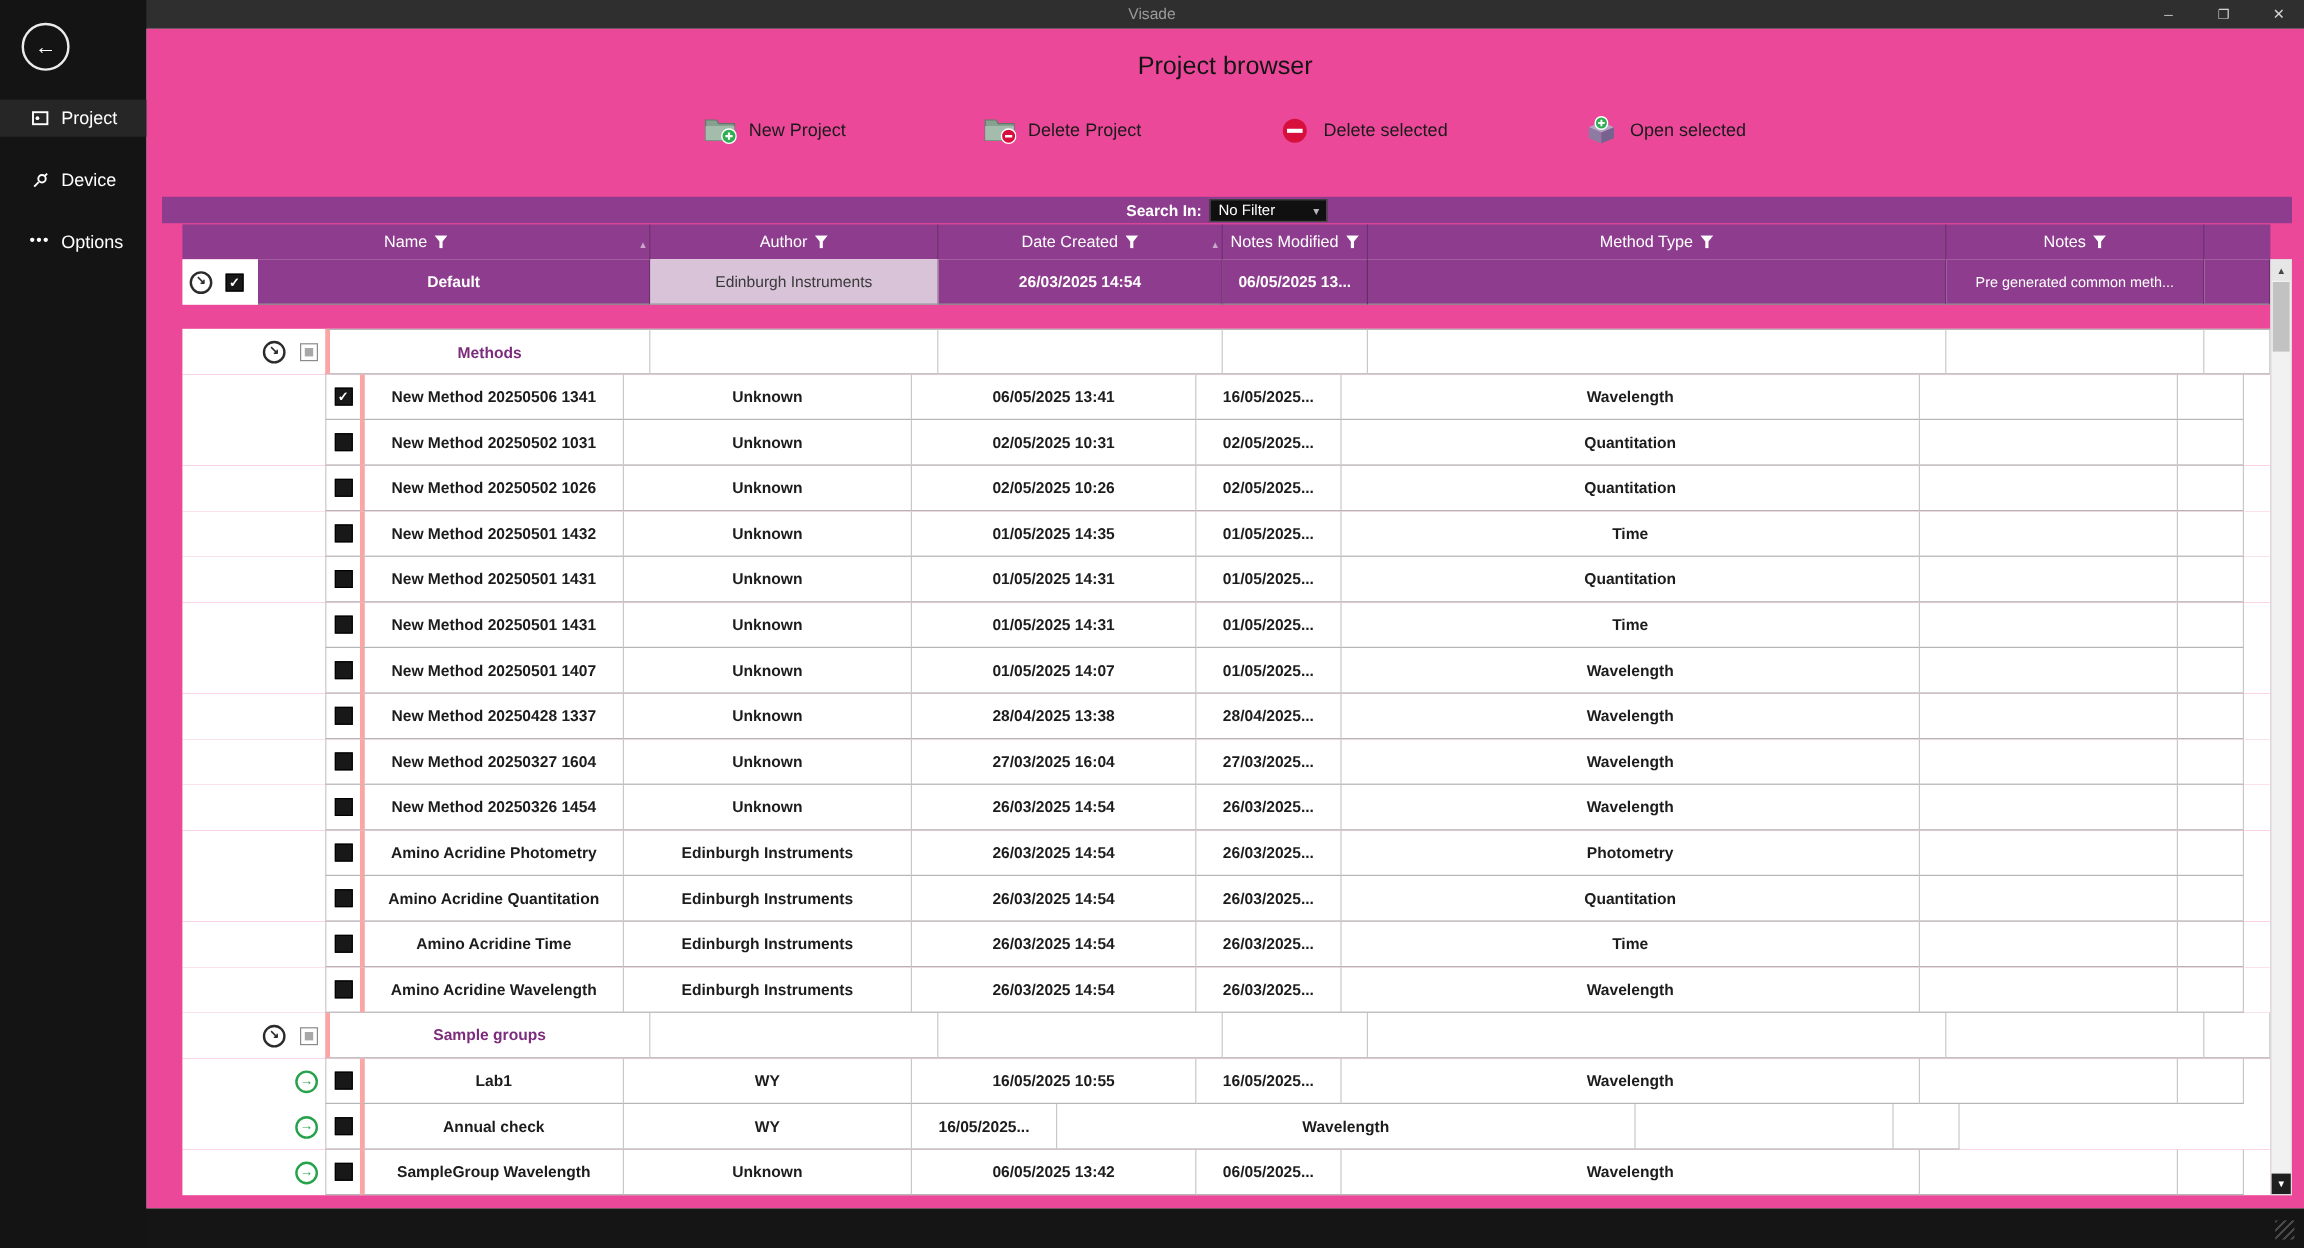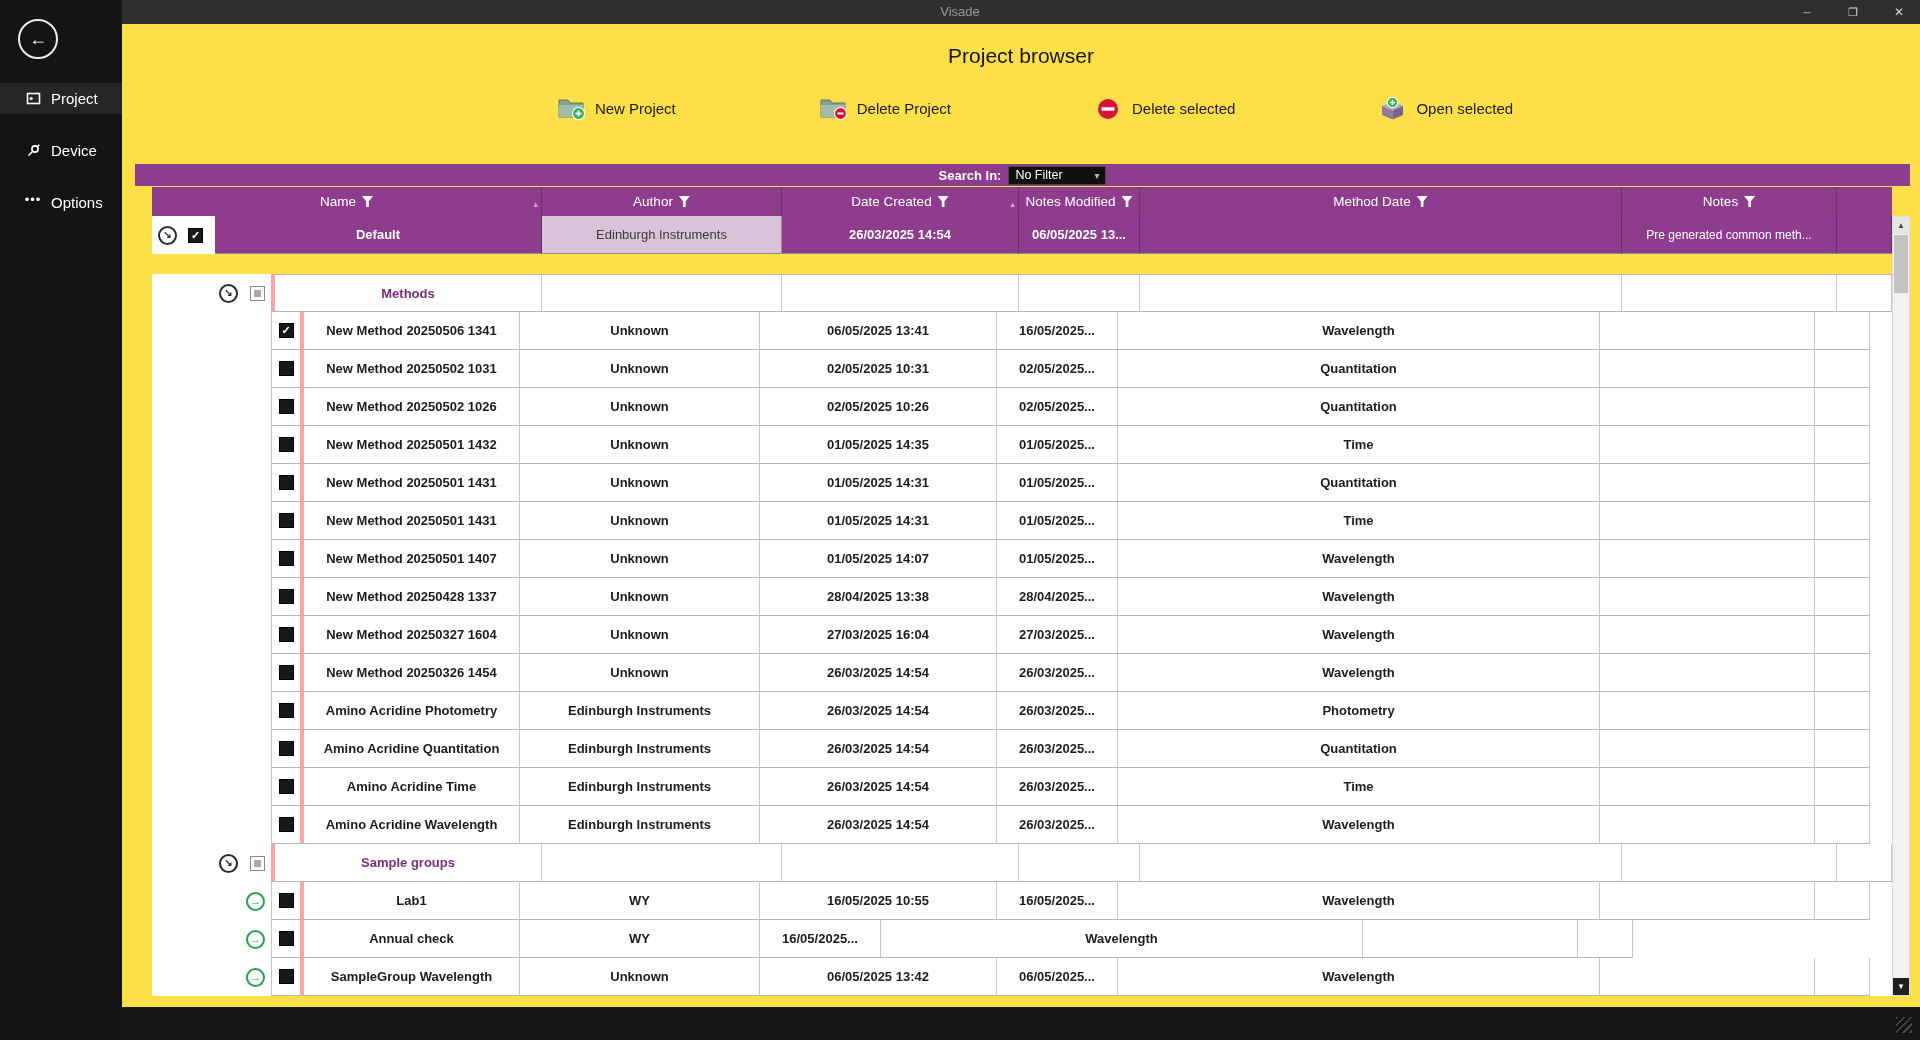--- a/index.html
+++ b/index.html
@@ -23,27 +23,27 @@
               border-radius:50%; display:flex; align-items:center; justify-content:center; cursor:default; }
   .back-btn::after { content:"←"; color:#fff; font-size:18px; font-weight:bold; }
   .side-list { position:absolute; left:0; top:83px; width:100%; }
   .side-item { display:flex; align-items:center; gap:10px; height:31px; margin-bottom:21px;
                padding-left:25px; color:#fff; font-size:15px; cursor:default; }
   .side-item.active { background:#262626; }
   .side-icon { width:16px; height:16px; display:flex; align-items:center; justify-content:center; flex:none; }
   .dots-icon { color:#fff; font-size:13px; letter-spacing:1px; line-height:1; padding-bottom:6px; }
 
   
-  .main { position:absolute; left:122px; top:24px; width:1798px; height:983px; background:#fde047; }
+  .main { position:absolute; left:122px; top:24px; width:1798px; height:983px; background:#ec4899; }
   .page-title { position:absolute; top:20px; left:0; width:100%; text-align:center;
                 font-size:21px; font-weight:500; color:#141414; }
 
   .toolbar { position:absolute; top:72px; left:0; width:100%; display:flex;
              justify-content:center; gap:115px; }
-  .tb-item { display:flex; align-items:center; gap:10px; font-size:15px; color:#1a1a1a; cursor:default;margin-left:29px; }
+  .tb-item { display:flex; align-items:center; gap:10px; font-size:15px; color:#1a1a1a; cursor:default; }
   .tb-icon { width:27px; height:25px; display:flex; align-items:center; justify-content:center; flex:none; }
 
   
   .filter-bar { position:absolute; left:13px; top:140px; width:1775px; height:22px; background:#8e3d8e;
                 display:flex; align-items:center; justify-content:center; gap:7px; }
   .filter-label { color:#fff; font-weight:bold; font-size:13px; }
   .filter-select { width:98px; height:19px; background:#101010; color:#fff; font-size:12.5px;
                    display:flex; align-items:center; justify-content:space-between;
                    padding:0 6px; border:1px solid #484848; cursor:default; }
   .filter-caret::after { content:"▾"; color:#b8b8b8; font-size:10px; }
@@ -229,21 +229,21 @@
           <div class="th th-created">
             <span>Date Created</span>
             <span class="funnel"></span>
             <span class="sort-arrow"></span>
           </div>
           <div class="th th-modified">
             <span>Notes Modified</span>
             <span class="funnel"></span>
           </div>
           <div class="th th-type">
-            <span>Method Date</span>
+            <span>Method Type</span>
             <span class="funnel"></span>
           </div>
           <div class="th th-notes">
             <span>Notes</span>
             <span class="funnel"></span>
           </div>
           <div class="th th-extra"></div>
         </div>
 
       <div class="row project-row">

